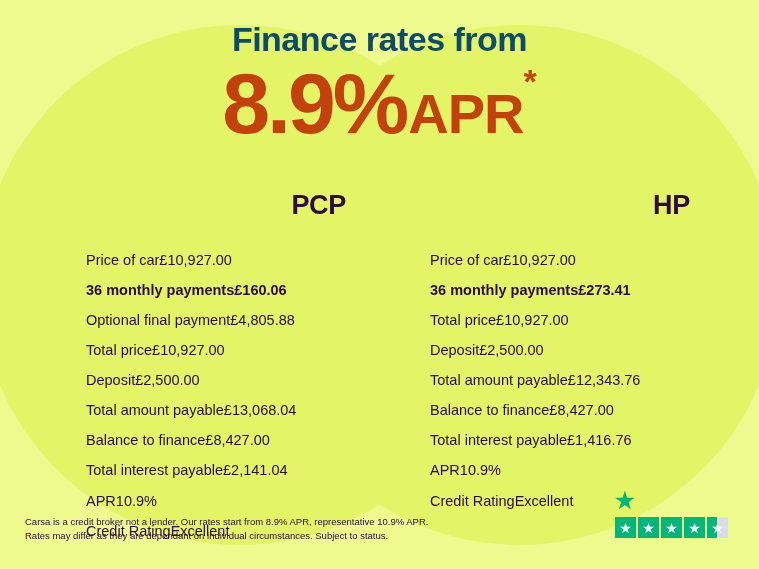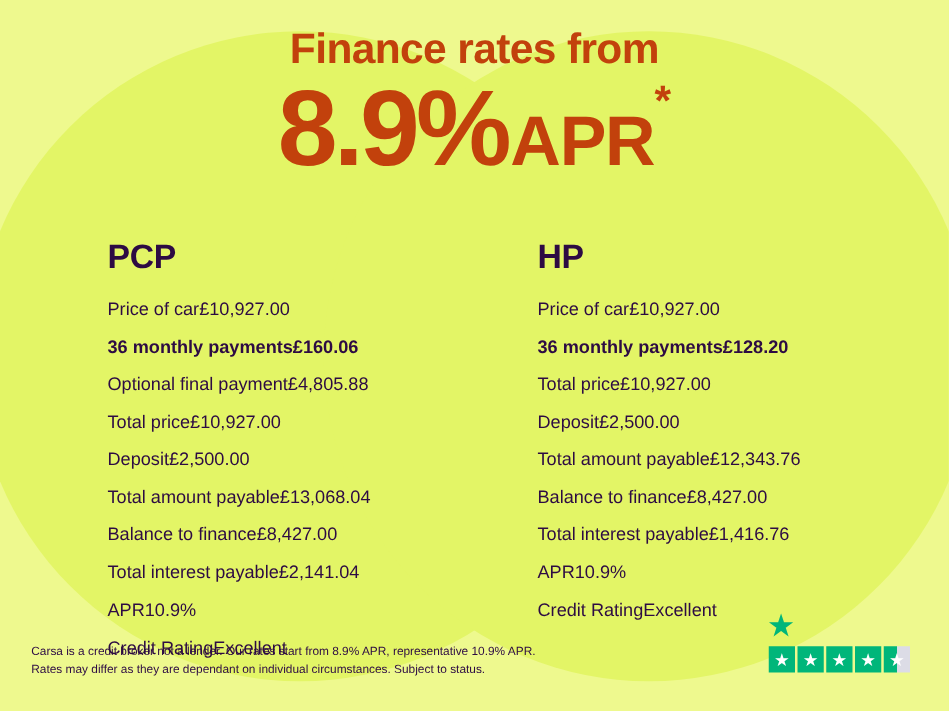--- a/index.html
+++ b/index.html
@@ -37,21 +37,21 @@
     height: 520px;
     left: 259px;
     top: 25px;
   }
   .headline {
     position: absolute;
     top: 20px;
     left: 0;
     width: 759px;
     text-align: center;
-    color: #c2410c;
+    color: #0c4a6e;
     font-size: 34px;
     font-weight: bold;
     letter-spacing: -0.5px;
   }
   .bigrate {
     position: absolute;
     top: 60px;
     left: 0;
     width: 759px;
     text-align: center;
@@ -78,24 +78,24 @@
     top: 4px;
   }
   .col {
     position: absolute;
     top: 190px;
     color: #2d0b43;
   }
   .col-left { left: 86px; width: 260px; }
   .col-right { left: 430px; width: 260px; }
   .col-title {
-    text-align: left;
+    text-align: right;
     font-size: 27px;
     font-weight: bold;
-    margin-bottom: 12px;
+    margin-bottom: 24px;
     letter-spacing: -0.3px;
   }
   .row {
     display: flex;
     justify-content: flex-start;
     align-items: baseline;
     font-size: 14.5px;
     line-height: 1;
     padding: 7.8px 0;
   }
@@ -213,21 +213,21 @@
 
   <div class="col col-right">
     <div class="col-title">HP</div>
 
     <div class="row">
       <span class="label">Price of car</span>
       <span class="value">£10,927.00</span>
     </div>
     <div class="row bold">
       <span class="label">36 monthly payments</span>
-      <span class="value">£128.20</span>
+      <span class="value">£273.41</span>
     </div>
     <div class="row">
       <span class="label">Total price</span>
       <span class="value">£10,927.00</span>
     </div>
     <div class="row">
       <span class="label">Deposit</span>
       <span class="value">£2,500.00</span>
     </div>
     <div class="row">

